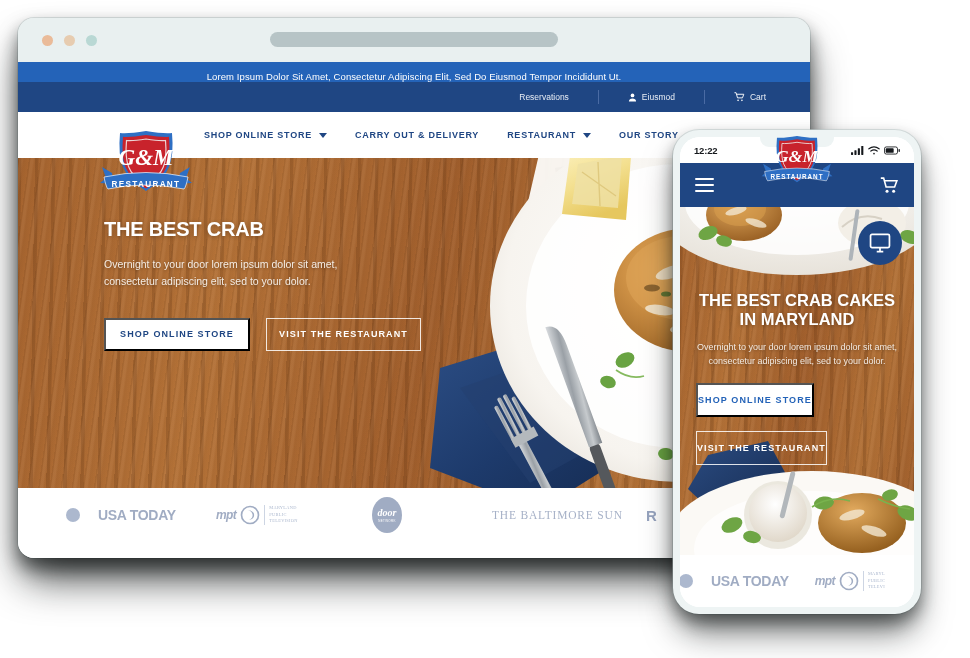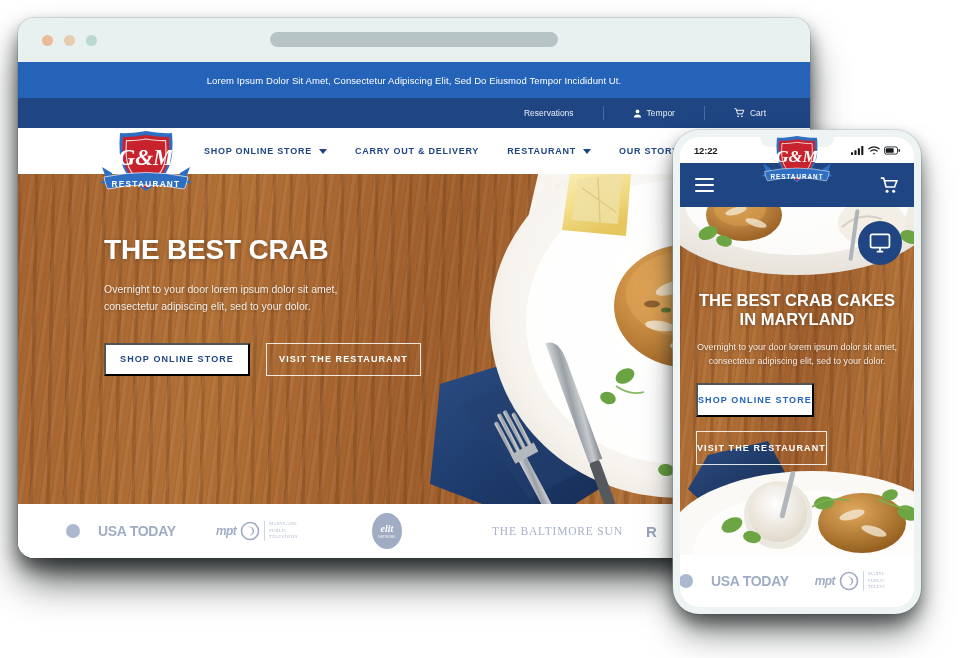--- a/index.html
+++ b/index.html
@@ -66,27 +66,27 @@
   #site-viewport {
     position: relative;
     width: 792px;
     height: 496px;
     background: #ffffff;
     overflow: hidden;
   }
 
   
   #announcement {
-    height: 36px;
+    height: 20px;
     background: #2463b8;
     color: #ffffff;
     font-size: 9.5px;
     letter-spacing: .1px;
     display: flex;
-    align-items: center;
+    align-items: flex-end;
     justify-content: center;
   }
 
   
   #utility-bar {
     position: relative;
     height: 30px;
     background: #1f4683;
     display: flex;
     align-items: center;
@@ -185,21 +185,21 @@
 
   #hero-content {
     position: absolute;
     left: 86px;
     top: 60px;
     width: 330px;
     z-index: 6;
   }
   #hero-title {
     color: #ffffff;
-    font-size: 28px;
+    font-size: 20px;
     font-weight: bold;
     line-height: 1.12;
     letter-spacing: -0.2px;
     text-shadow: 0 1px 4px rgba(0,0,0,.28);
   }
   #hero-sub {
     color: #f4ece4;
     font-size: 10.5px;
     line-height: 1.55;
     margin-top: 16px;
@@ -421,21 +421,21 @@
       <div id="utility-bar">
         <a class="util-item">
           <span>Reservations</span>
         </a>
         <span class="util-sep"></span>
         <a class="util-item">
           <svg class="util-icon" width="9" height="9" viewBox="0 0 16 16" fill="#ffffff">
             <circle cx="8" cy="4.4" r="3.3"></circle>
             <path d="M1.6 15.2c0-3.6 2.9-5.6 6.4-5.6s6.4 2 6.4 5.6z"></path>
           </svg>
-          <span>Tempor</span>
+          <span>Eiusmod</span>
         </a>
         <span class="util-sep"></span>
         <a class="util-item">
           <svg class="util-icon" width="11" height="10" viewBox="0 0 20 18" fill="none" stroke="#ffffff" stroke-width="1.7">
             <path d="M0.8 1.2h3l2.6 9.4h9l2.4-6.6H4.6"></path>
             <circle cx="7.4" cy="15" r="1.5" fill="#ffffff" stroke="none"></circle>
             <circle cx="14.4" cy="15" r="1.5" fill="#ffffff" stroke="none"></circle>
           </svg>
           <span>Cart</span>
         </a>
@@ -614,21 +614,21 @@
           <span class="bar"></span>
           <span class="sub">
             <span>MARYLAND</span><br>
             <span>PUBLIC</span><br>
             <span>TELEVISION</span>
           </span>
         </div>
 
         <div class="press-logo foodnet" style="width:120px">
           <span class="oval">
-            <span class="f1">elit</span>
+            <span class="f1">door</span>
             <span class="f2">NETWORK</span>
           </span>
         </div>
 
         <div class="press-logo balt" style="width:154px">
           <span>THE BALTIMORE SUN</span>
         </div>
 
         <div class="press-logo rlogo">
           <span>R</span>

